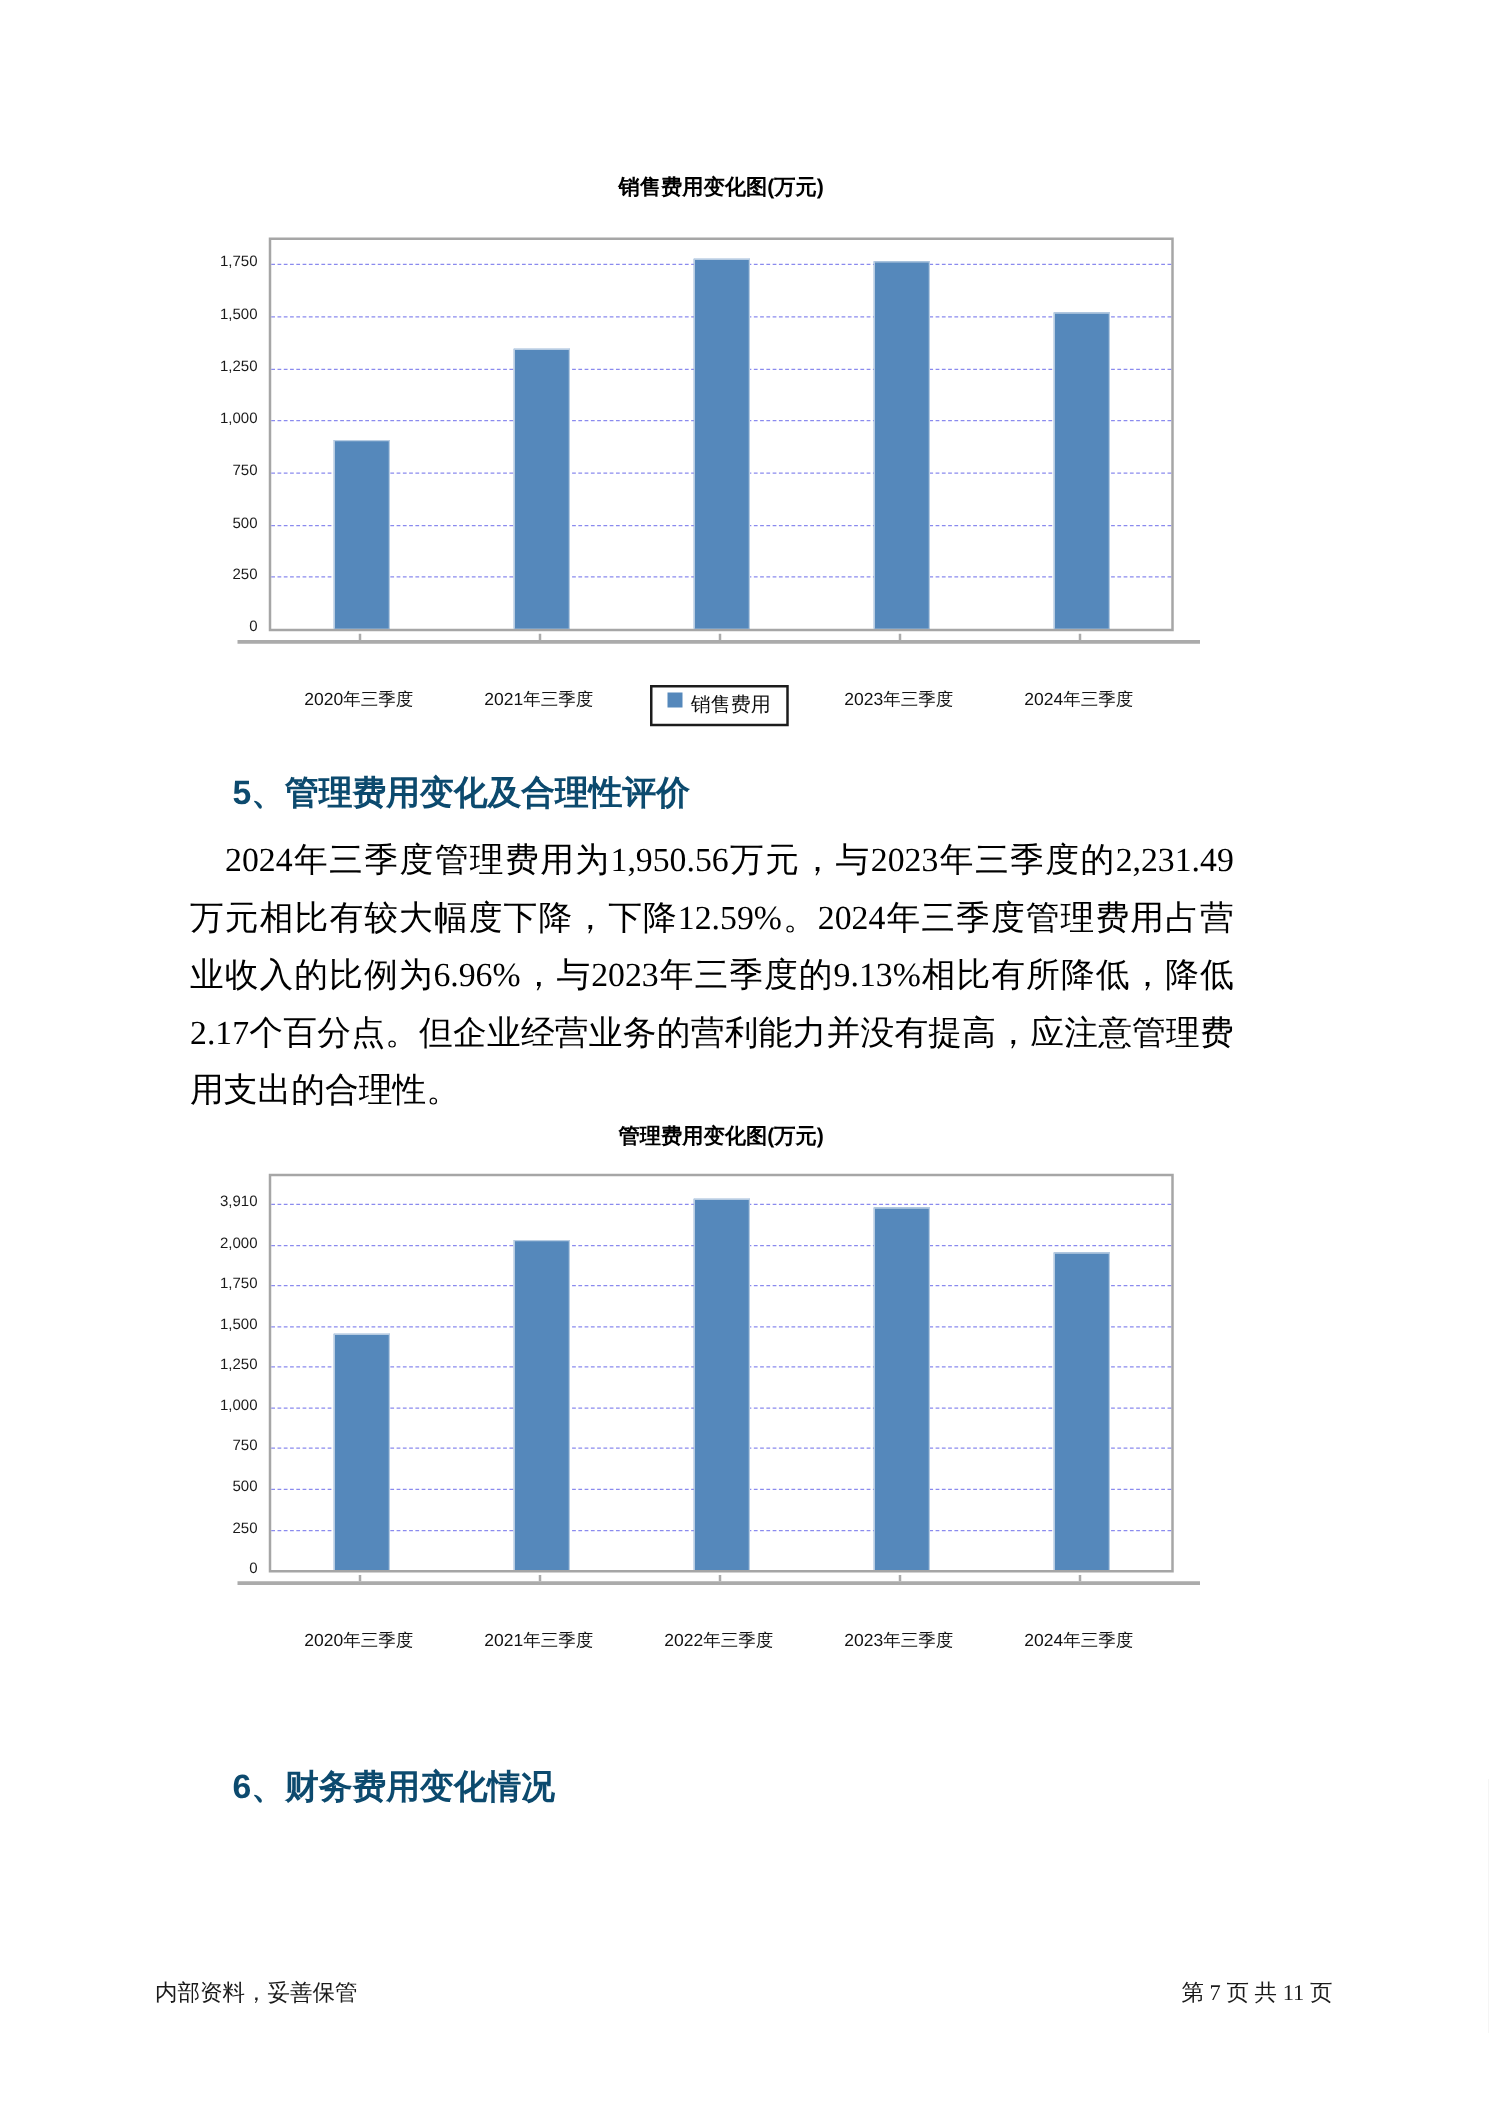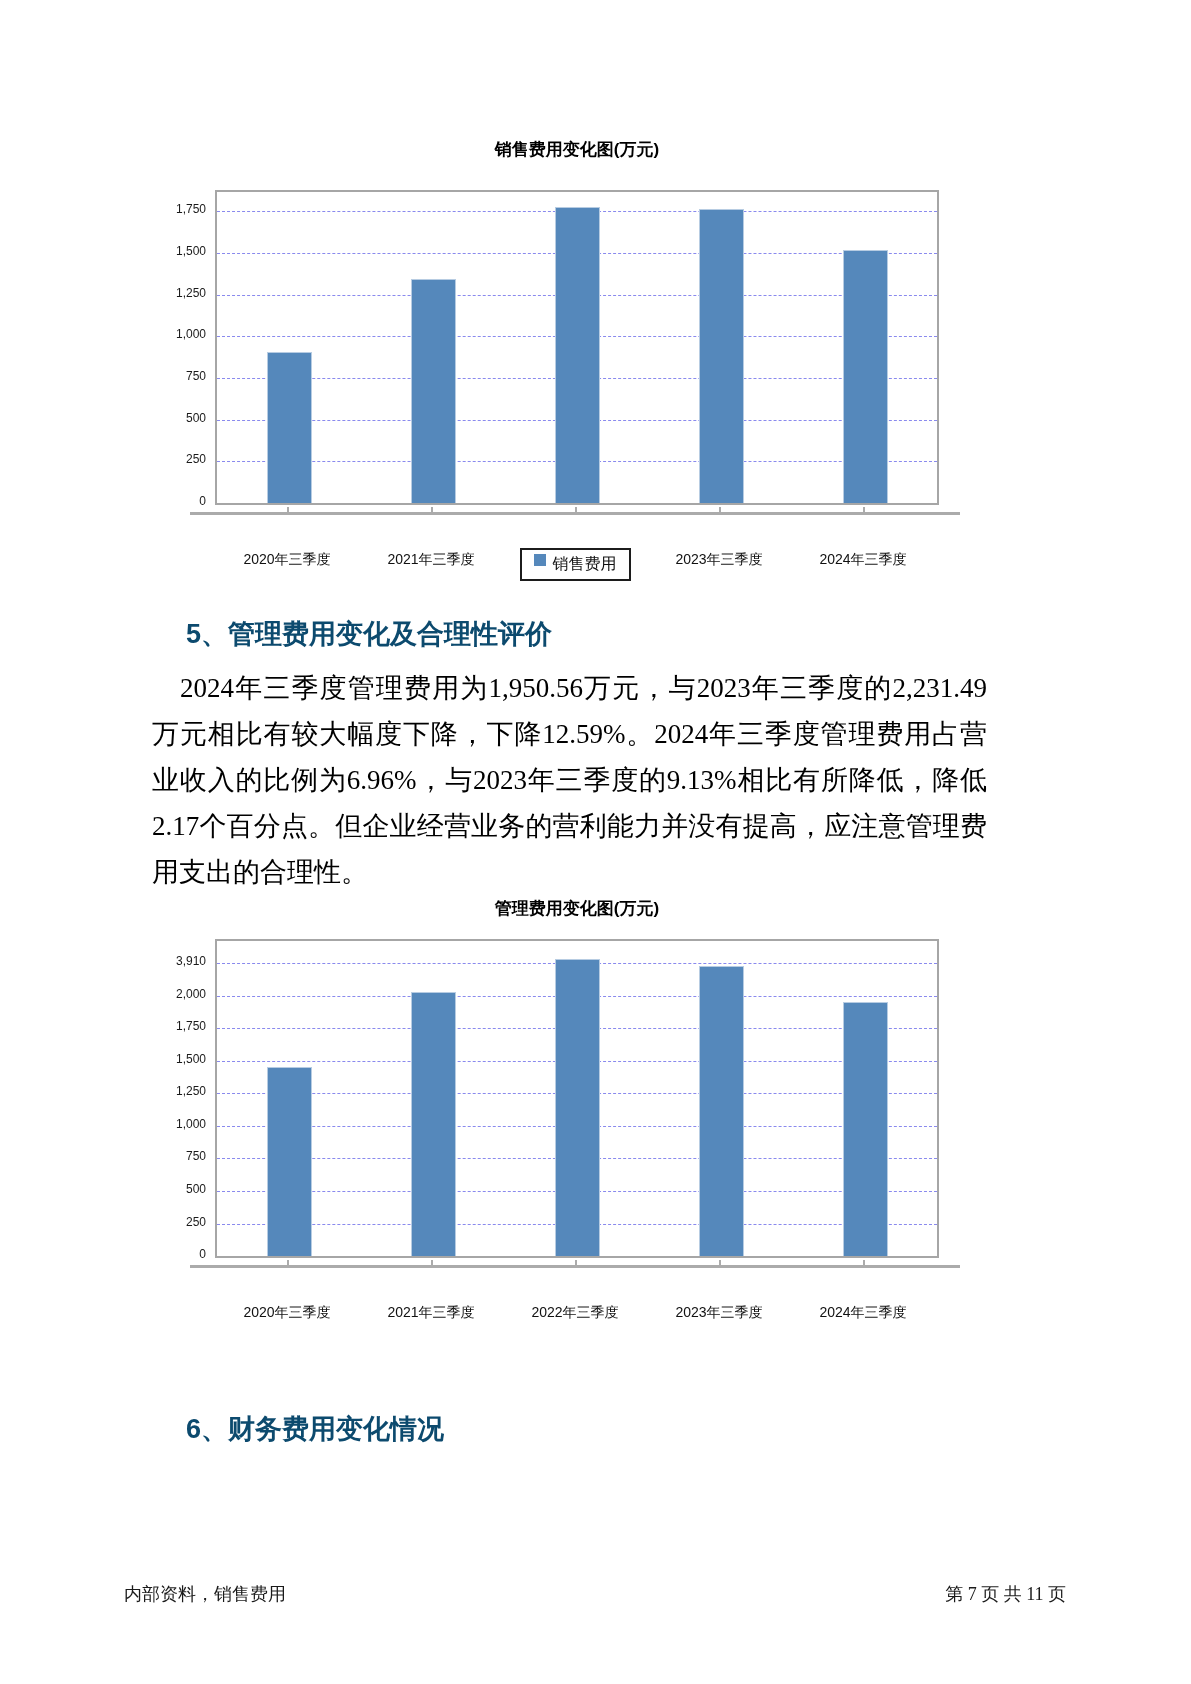--- a/index.html
+++ b/index.html
@@ -155,16 +155,16 @@
         <div class="x-category-label" style="left: 0px;">2020年三季度</div>
         <div class="x-category-label" style="left: 144px;">2021年三季度</div>
         <div class="x-category-label" style="left: 288px;">2022年三季度</div>
         <div class="x-category-label" style="left: 432px;">2023年三季度</div>
         <div class="x-category-label" style="left: 576px;">2024年三季度</div>
       </div>
   </div>
 
   <div class="section-heading" style="top:1411px;">6、财务费用变化情况</div>
 
-  <div class="footer-left">内部资料，销售费用</div>
+  <div class="footer-left">内部资料，妥善保管</div>
   <div class="footer-right">第 7 页  共 11 页</div>
 
 </div>
 
 </body></html>

